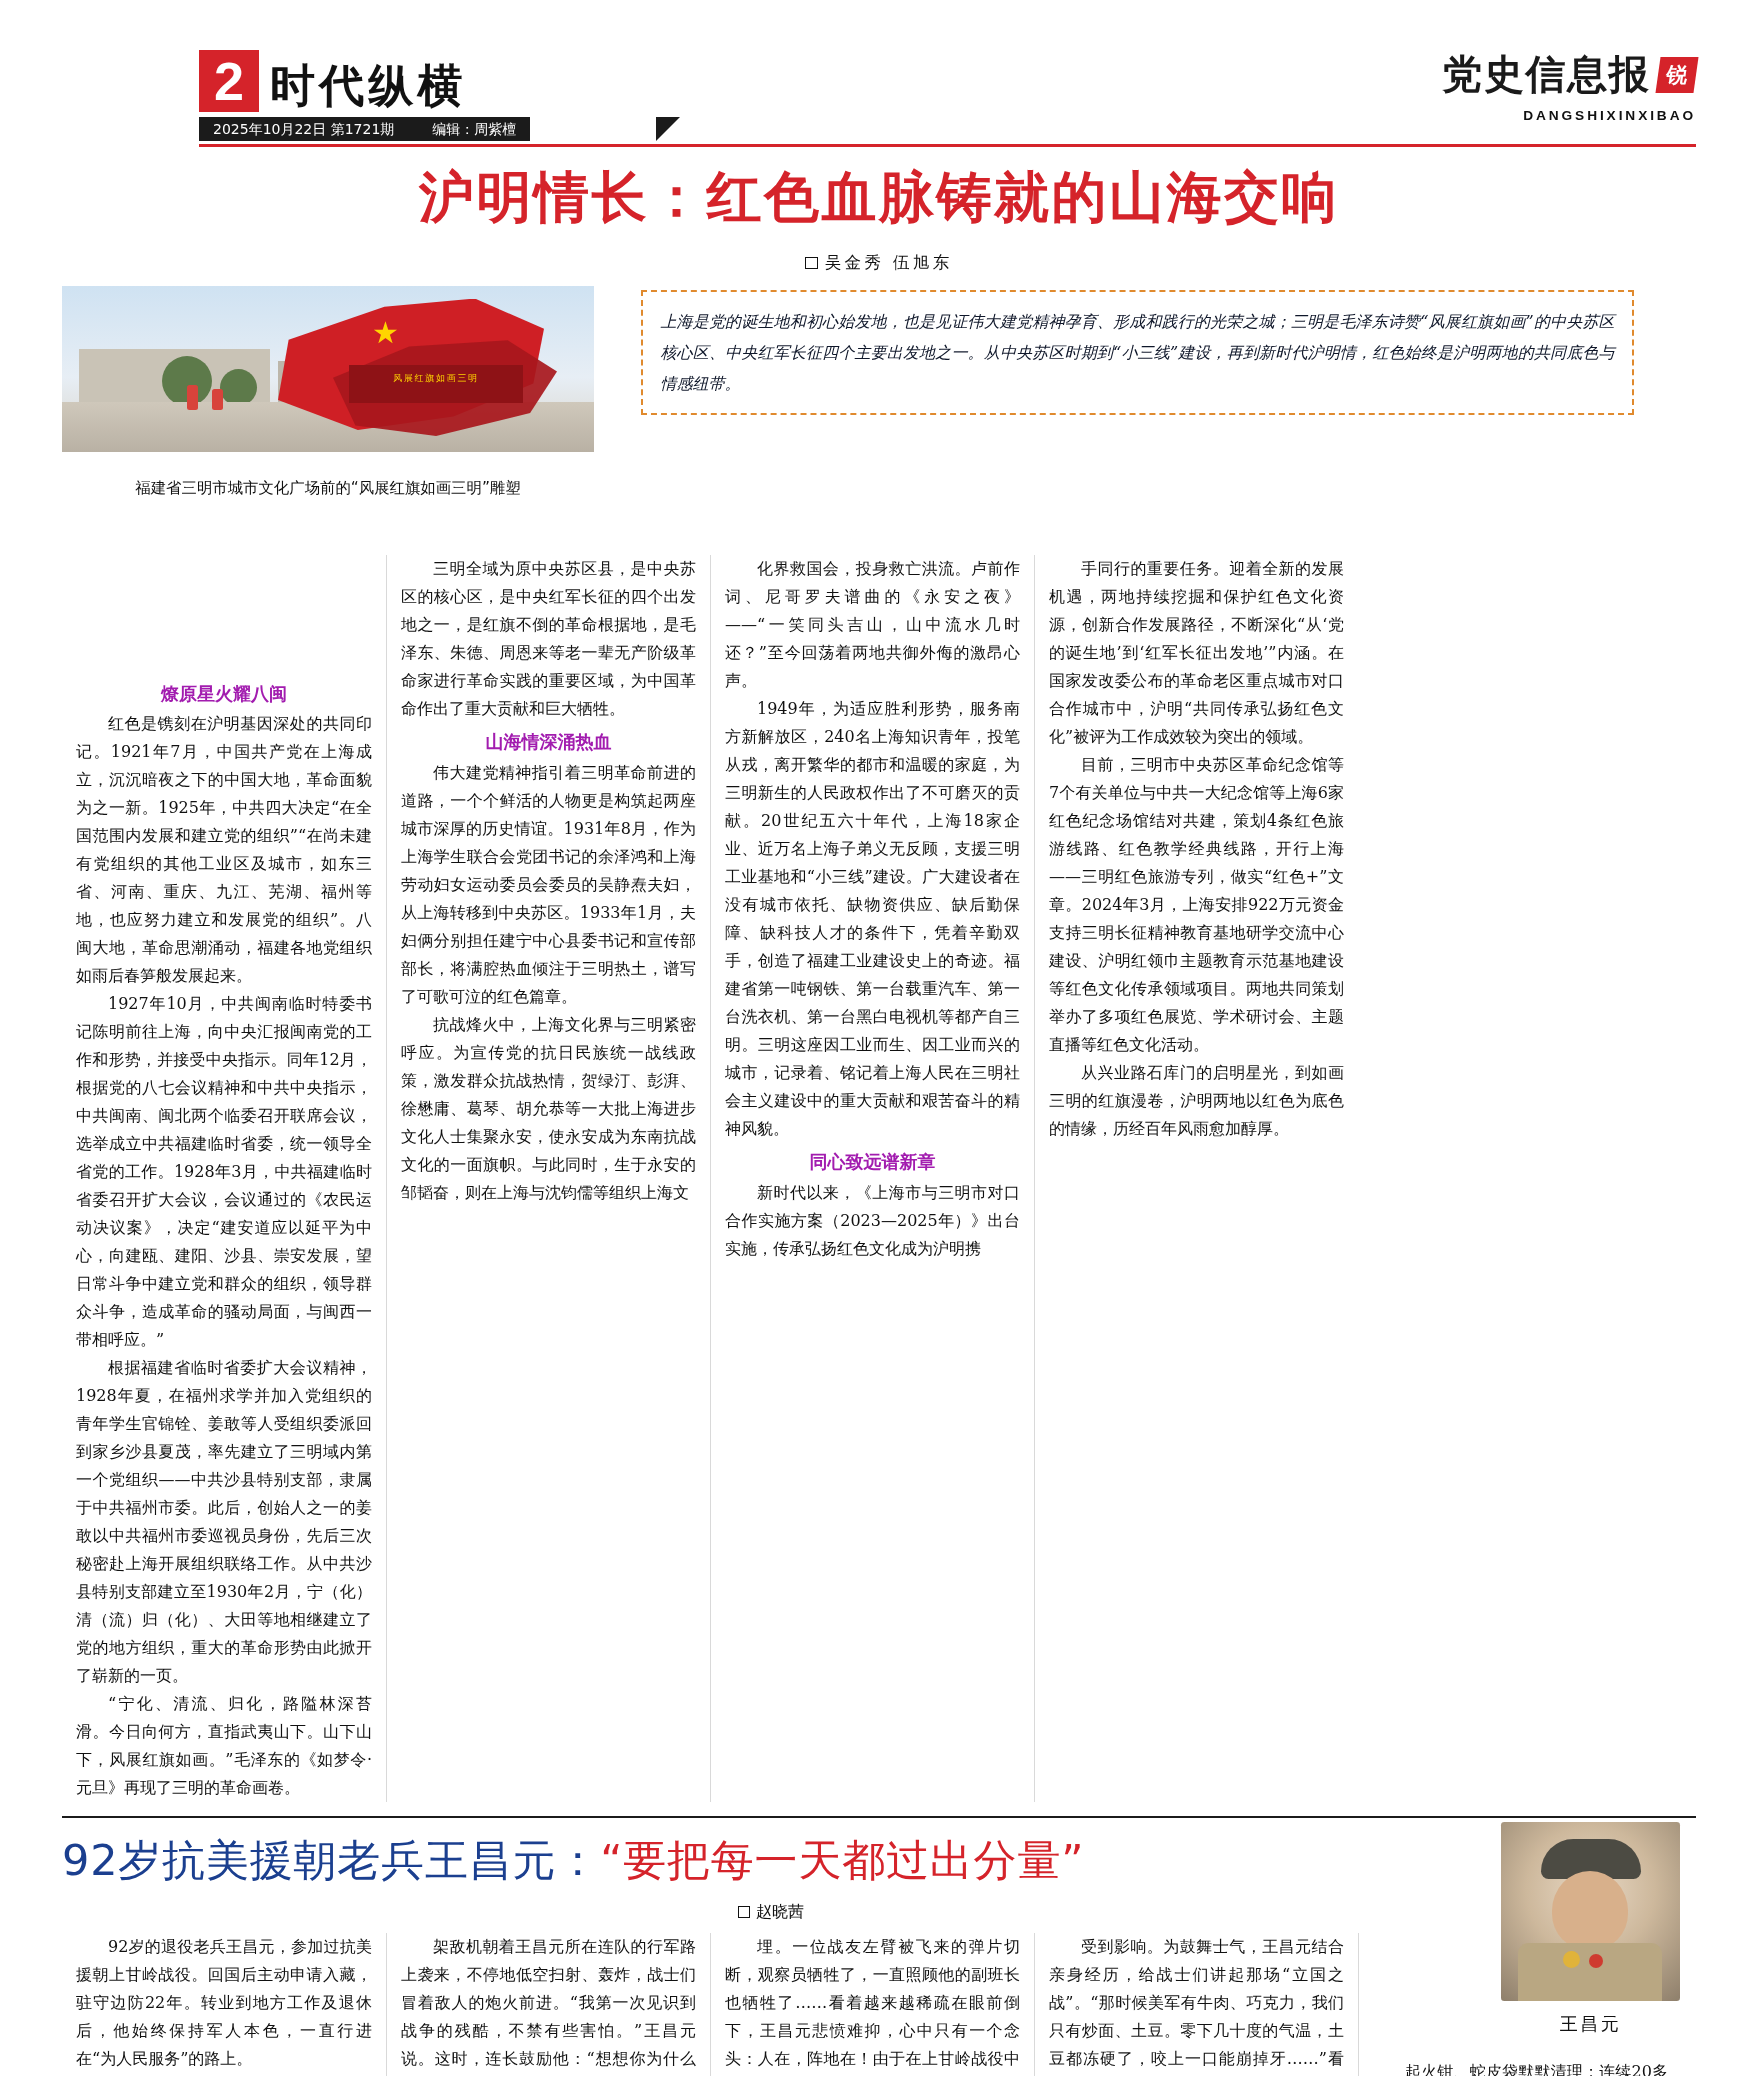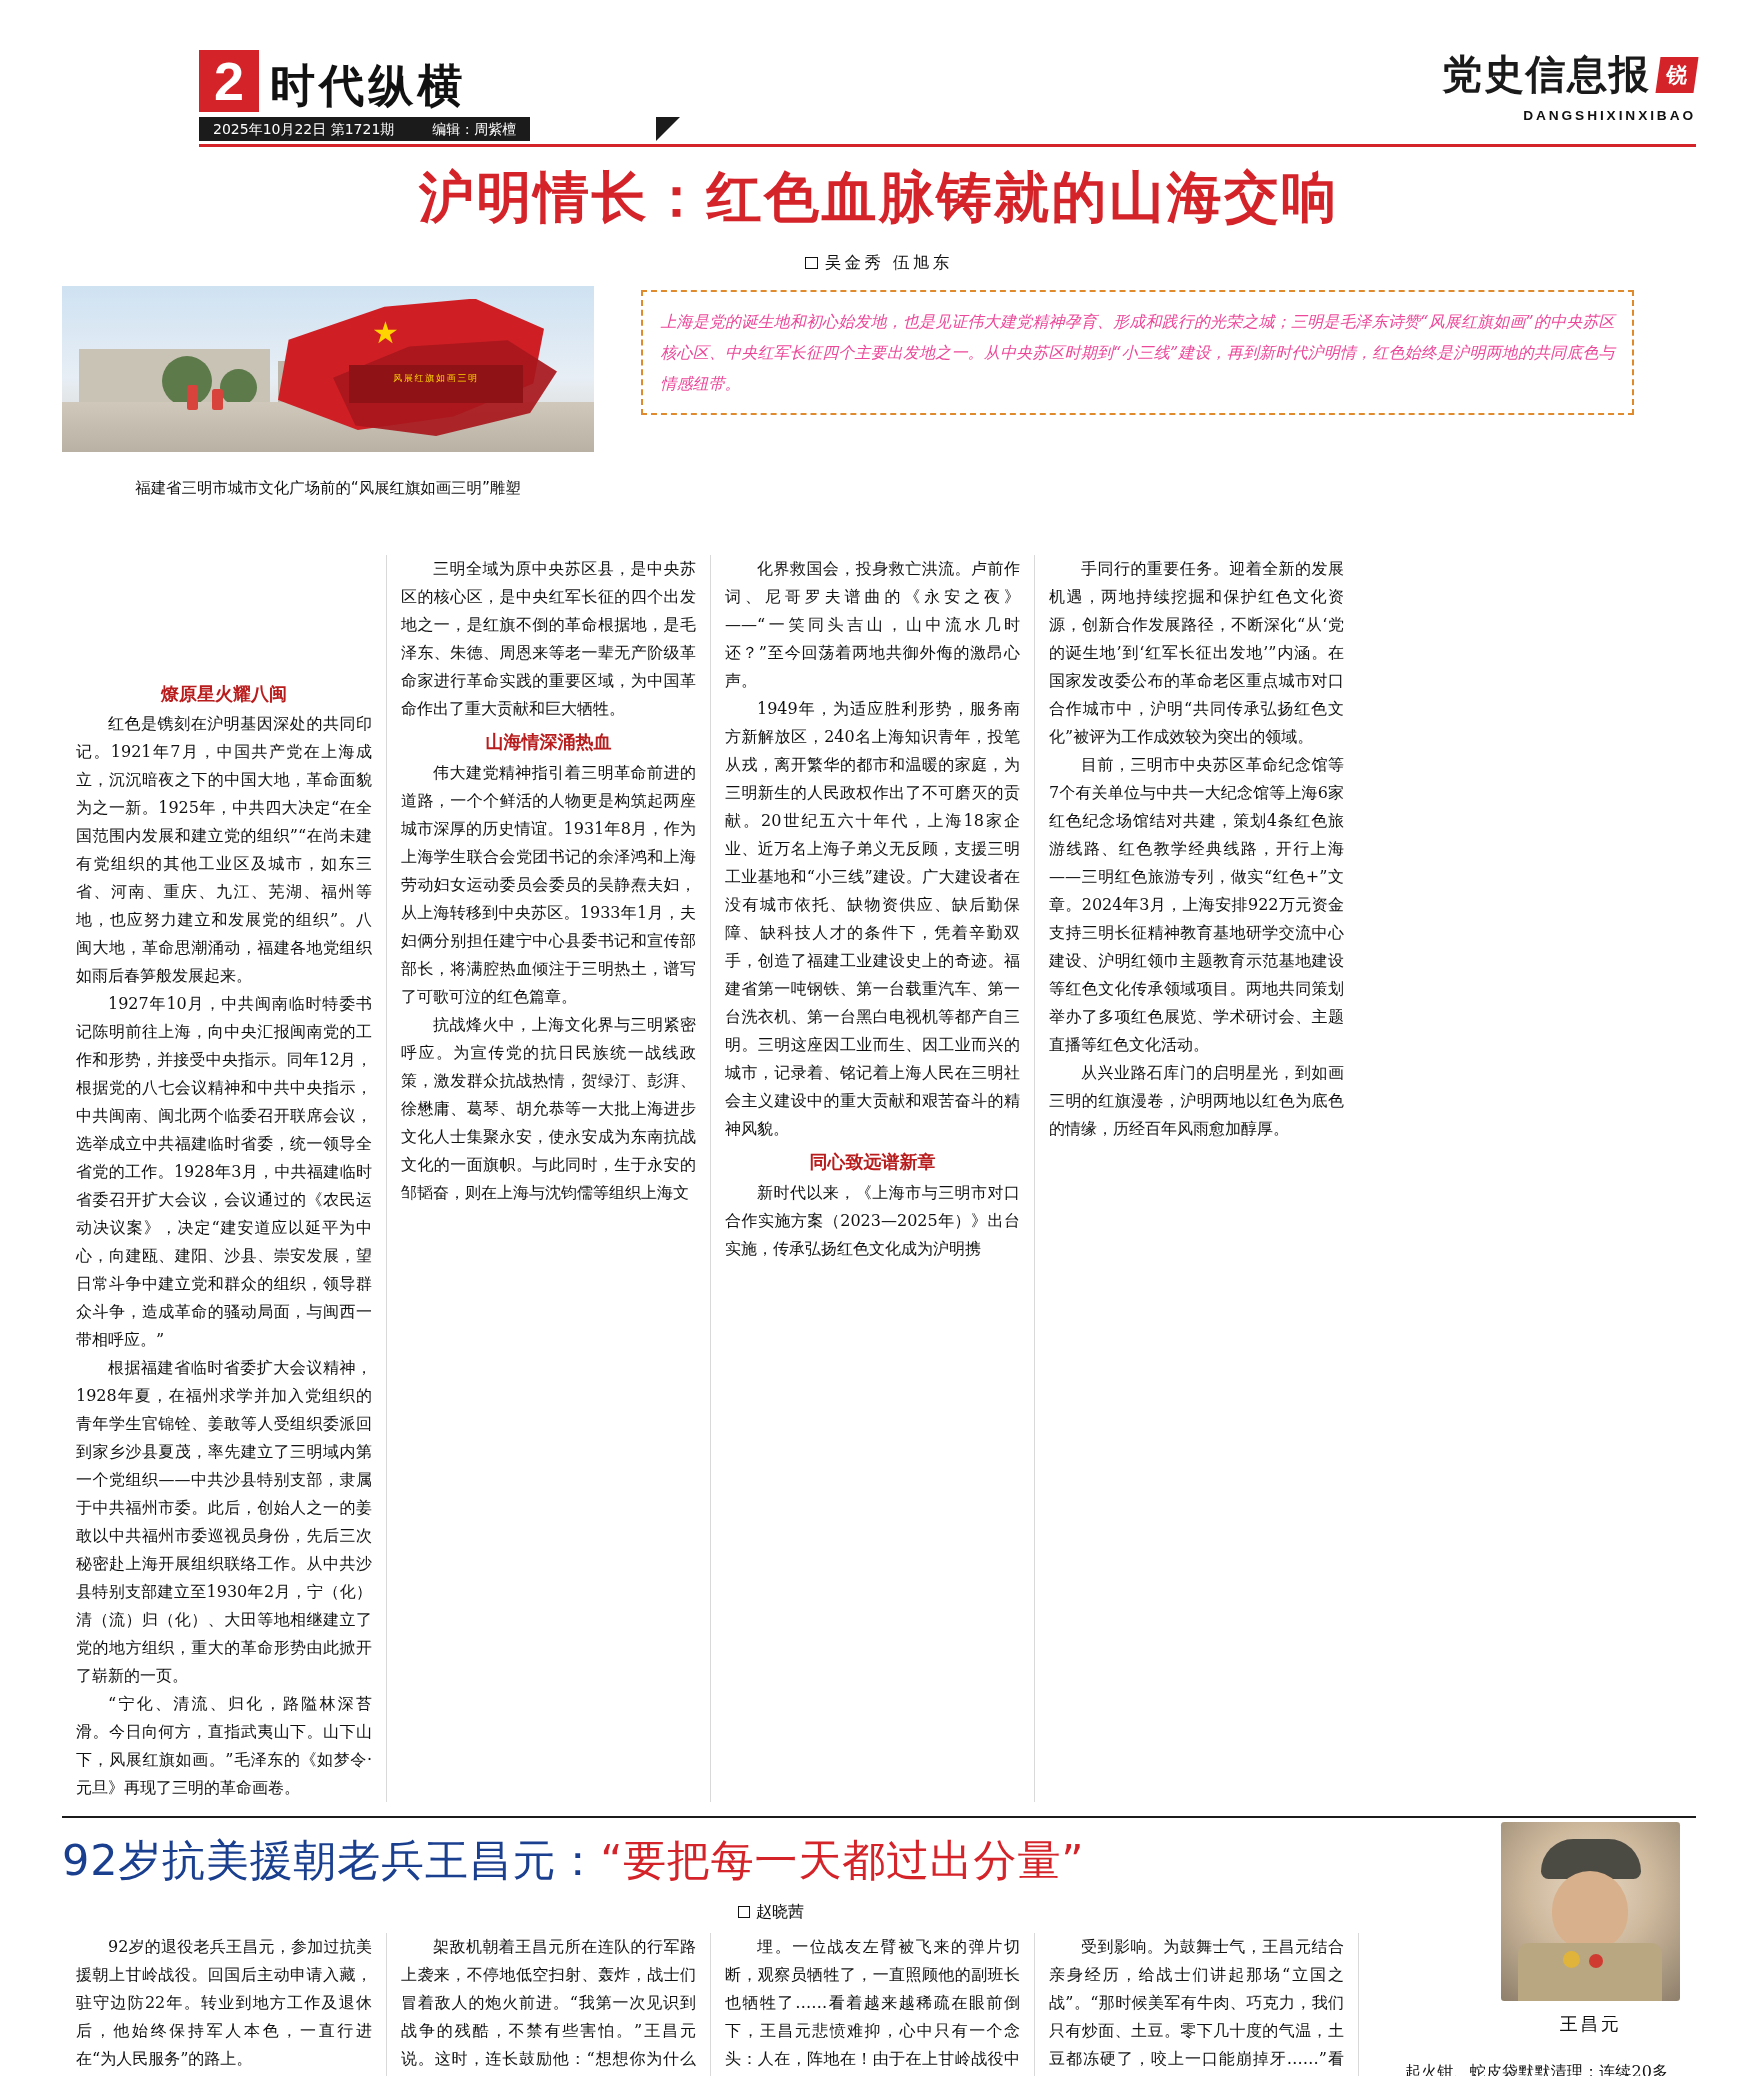--- a/index.html
+++ b/index.html
@@ -191,21 +191,21 @@
   .abstract{
     position:absolute;left:579px;top:4.2px;
     width:993px;
     border:2.1px dashed #e08a2e;
     padding:14px 17.4px;
     box-sizing:border-box;
     font-family:"DejaVu Serif", serif;
     font-style:italic;
     font-size:16px;
     line-height:31px;
-    color:#ec4899;
+    color:#0f172a;
     text-align:justify;
   }
 
   
   .cols{
     position:relative;
     margin-top:2.5px;
     display:flex;
     gap:0;
   }
@@ -214,21 +214,21 @@
     padding:0 14px;
     box-sizing:border-box;
     font-size:16px;
     line-height:28px;
     text-align:justify;
     font-family:"DejaVu Serif", serif;
   }
   .col + .col{border-left:0.8px solid #d9d9d9;}
   .col p{margin:0;text-indent:2em;}
   .sub{
-    color:#b91c1c;
+    color:#a21caf;
     font-family:"DejaVu Sans", sans-serif;
     font-weight:bold;
     font-size:18px;
     text-align:center;
     text-indent:0 !important;
     margin:5.8px 0 2.5px 0 !important;
   }
   .sub.firstcol{margin-top:0 !important;}
   .col1-offset{padding-top:125px;}
 

